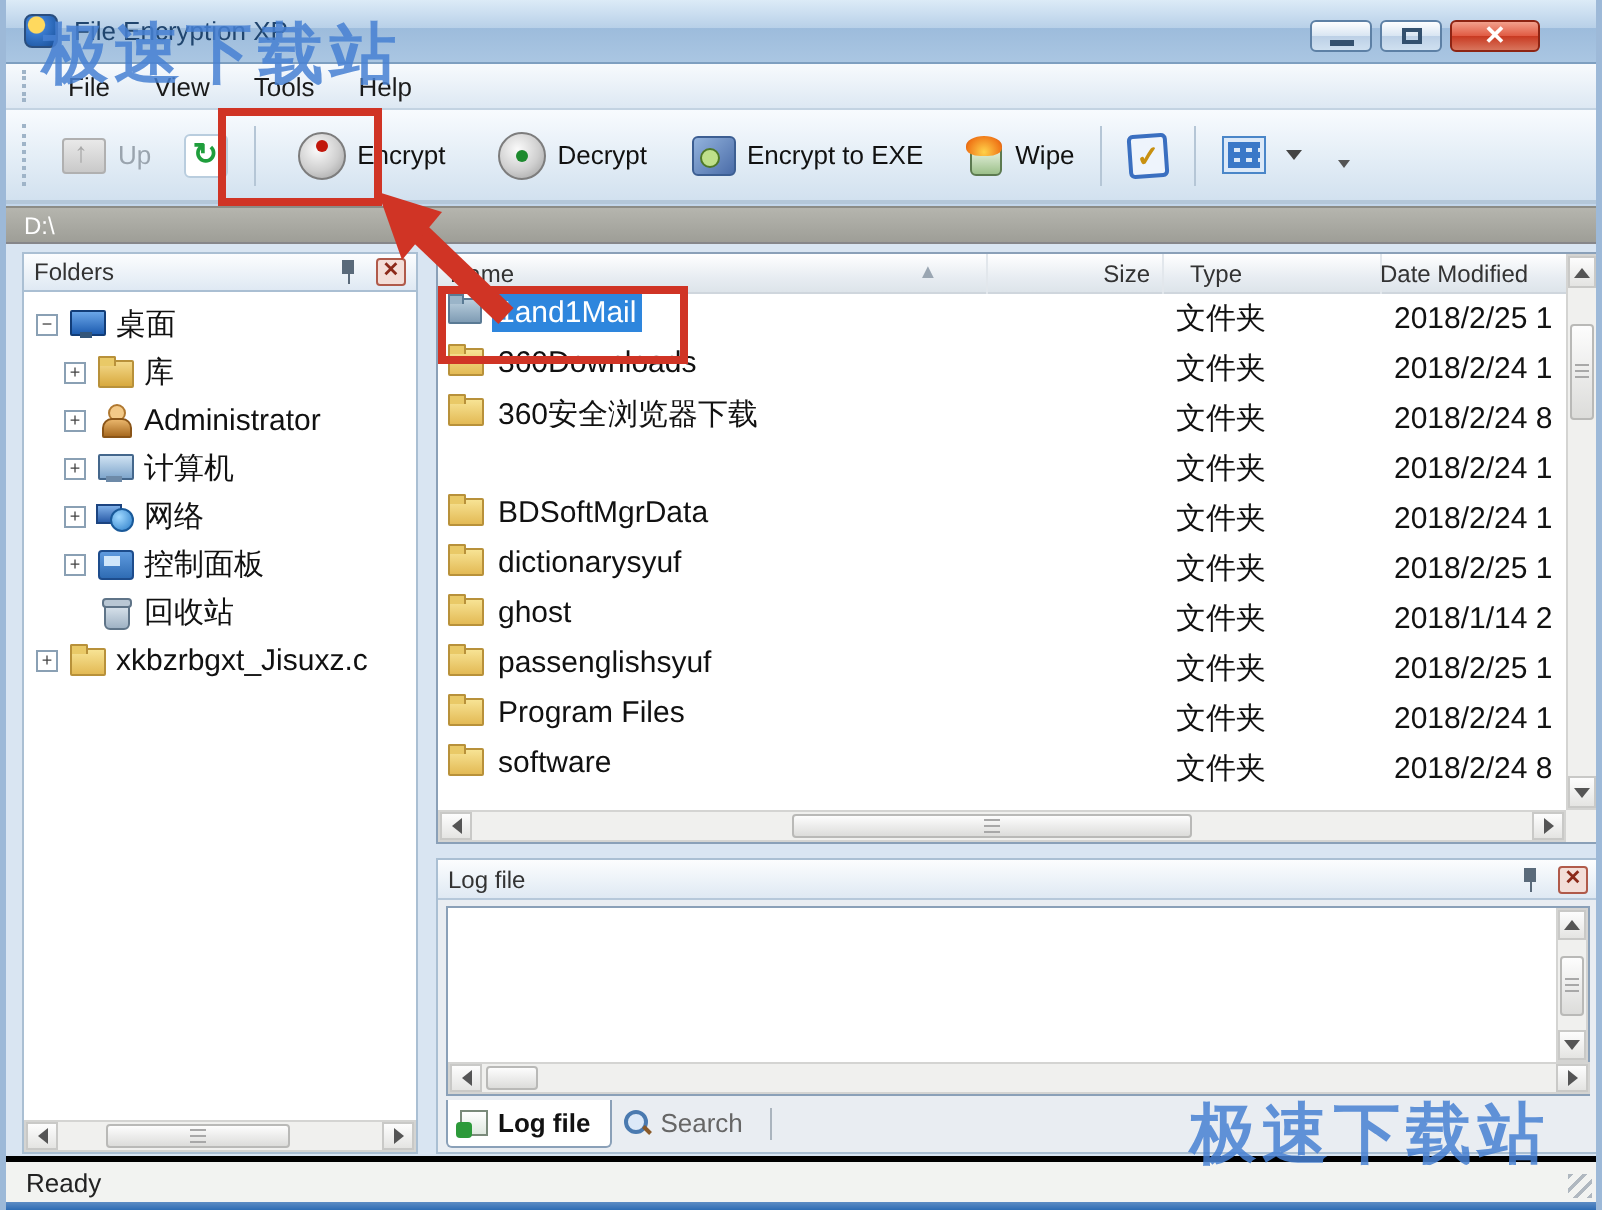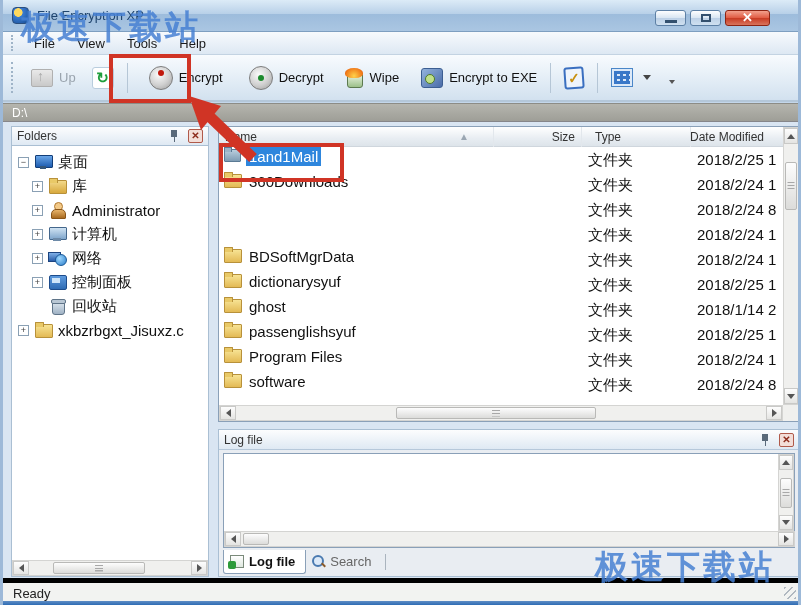--- a/index.html
+++ b/index.html
@@ -182,21 +182,21 @@
   .ico-log::after { content:""; position:absolute; left:-3px; bottom:-2px; width:8px; height:8px;
                     background:#2d9a3a; border-radius:2px; }
   .ico-search { width:13px; height:13px; position:relative; }
   .ico-search::before { content:""; position:absolute; left:0; top:0; width:8px; height:8px; border:2px solid #4a7ab0;
                         border-radius:50%; background:#dce9f8; }
   .ico-search::after { content:""; position:absolute; left:9px; top:9px; width:5px; height:2px;
                        background:#8a5a2a; transform:rotate(45deg); }
 
   
   .statusbar { position:absolute; left:0; top:578px; width:100%; height:23px; background:#f2f3f1;
-               border-top:5px solid #000000; font-size:13px; color:#222; line-height:22px; padding-left:10px; }
+               border-top:3px solid #000000; font-size:13px; color:#222; line-height:22px; padding-left:10px; }
   .resize-grip { position:absolute; right:2px; bottom:2px; width:12px; height:12px;
        background:repeating-linear-gradient(135deg,#b0b8c0 0 2px,transparent 2px 5px); }
   .bottom-border { position:absolute; left:0; top:601px; width:100%; height:4px;
                    background:linear-gradient(#5d8cc4,#2e6cb4); }
 
   
   .wm { position:absolute; font-size:33px; font-weight:bold; color:rgba(70,128,210,0.85);
         letter-spacing:3px; white-space:nowrap; z-index:40; }
   .wm-top { left:18px; top:5px; }
   .wm-bottom { left:592px; top:545px; }
@@ -247,27 +247,27 @@
     </div>
     <div class="tb-sep"></div>
     <div class="tb-btn" style="margin-left:8px;">
       <div class="knob red"></div>
       <span>Encrypt</span>
     </div>
     <div class="tb-btn" style="margin-left:10px;">
       <div class="knob green"></div>
       <span>Decrypt</span>
     </div>
+    <div class="tb-btn" style="margin-left:6px;">
+      <div class="ico-exe"></div>
+      <span>Encrypt to EXE</span>
+    </div>
     <div class="tb-btn" style="margin-left:4px;">
       <div class="ico-wipe"></div>
       <span>Wipe</span>
-    </div>
-    <div class="tb-btn" style="margin-left:6px;">
-      <div class="ico-exe"></div>
-      <span>Encrypt to EXE</span>
     </div>
     <div class="tb-sep"></div>
     <div class="tb-btn">
       <div class="ico-options">✓</div>
     </div>
     <div class="tb-sep"></div>
     <div class="tb-btn">
       <div class="ico-views">
           <div class="grid"></div>
         </div>
@@ -365,20 +365,24 @@
         <div class="fl-row">
           <div class="fr-name">
               <div class="fr-ico i-folder"></div>
             <span class="fr-label">360Downloads</span>
             </div>
           <div class="fr-size"></div>
           <div class="fr-type">文件夹</div>
           <div class="fr-date">2018/2/24 1</div>
         </div>
         <div class="fl-row">
+          <div class="fr-name">
+              <div class="fr-ico i-folder"></div>
+            <span class="fr-label">360安全浏览器下载</span>
+            </div>
           <div class="fr-size"></div>
           <div class="fr-type">文件夹</div>
           <div class="fr-date">2018/2/24 8</div>
         </div>
         <div class="fl-row">
           <div class="fr-size"></div>
           <div class="fr-type">文件夹</div>
           <div class="fr-date">2018/2/24 1</div>
         </div>
         <div class="fl-row">

